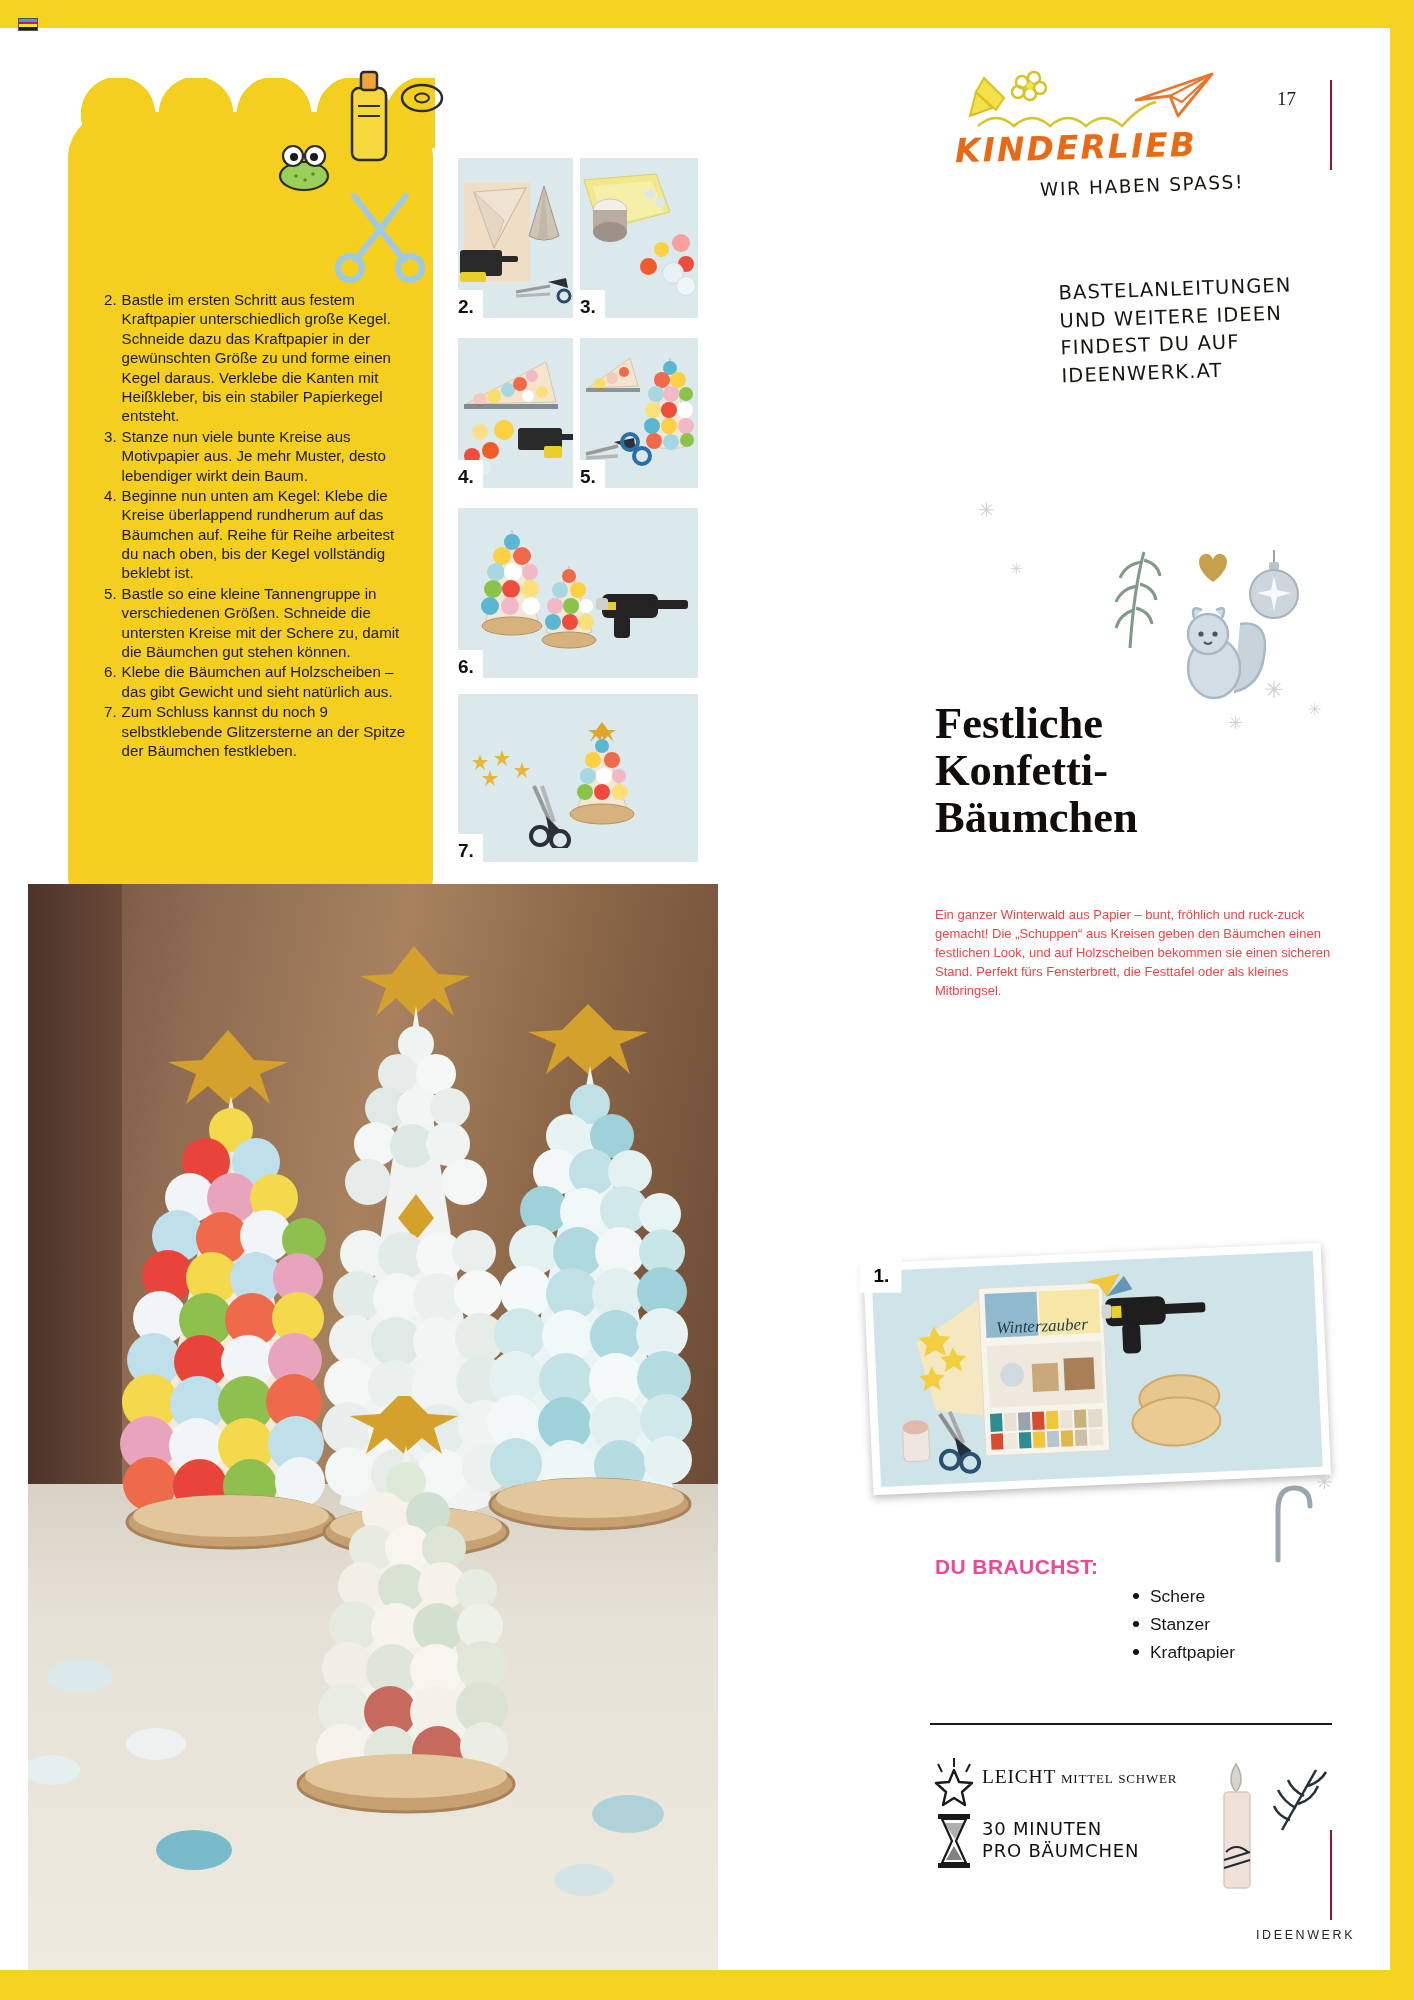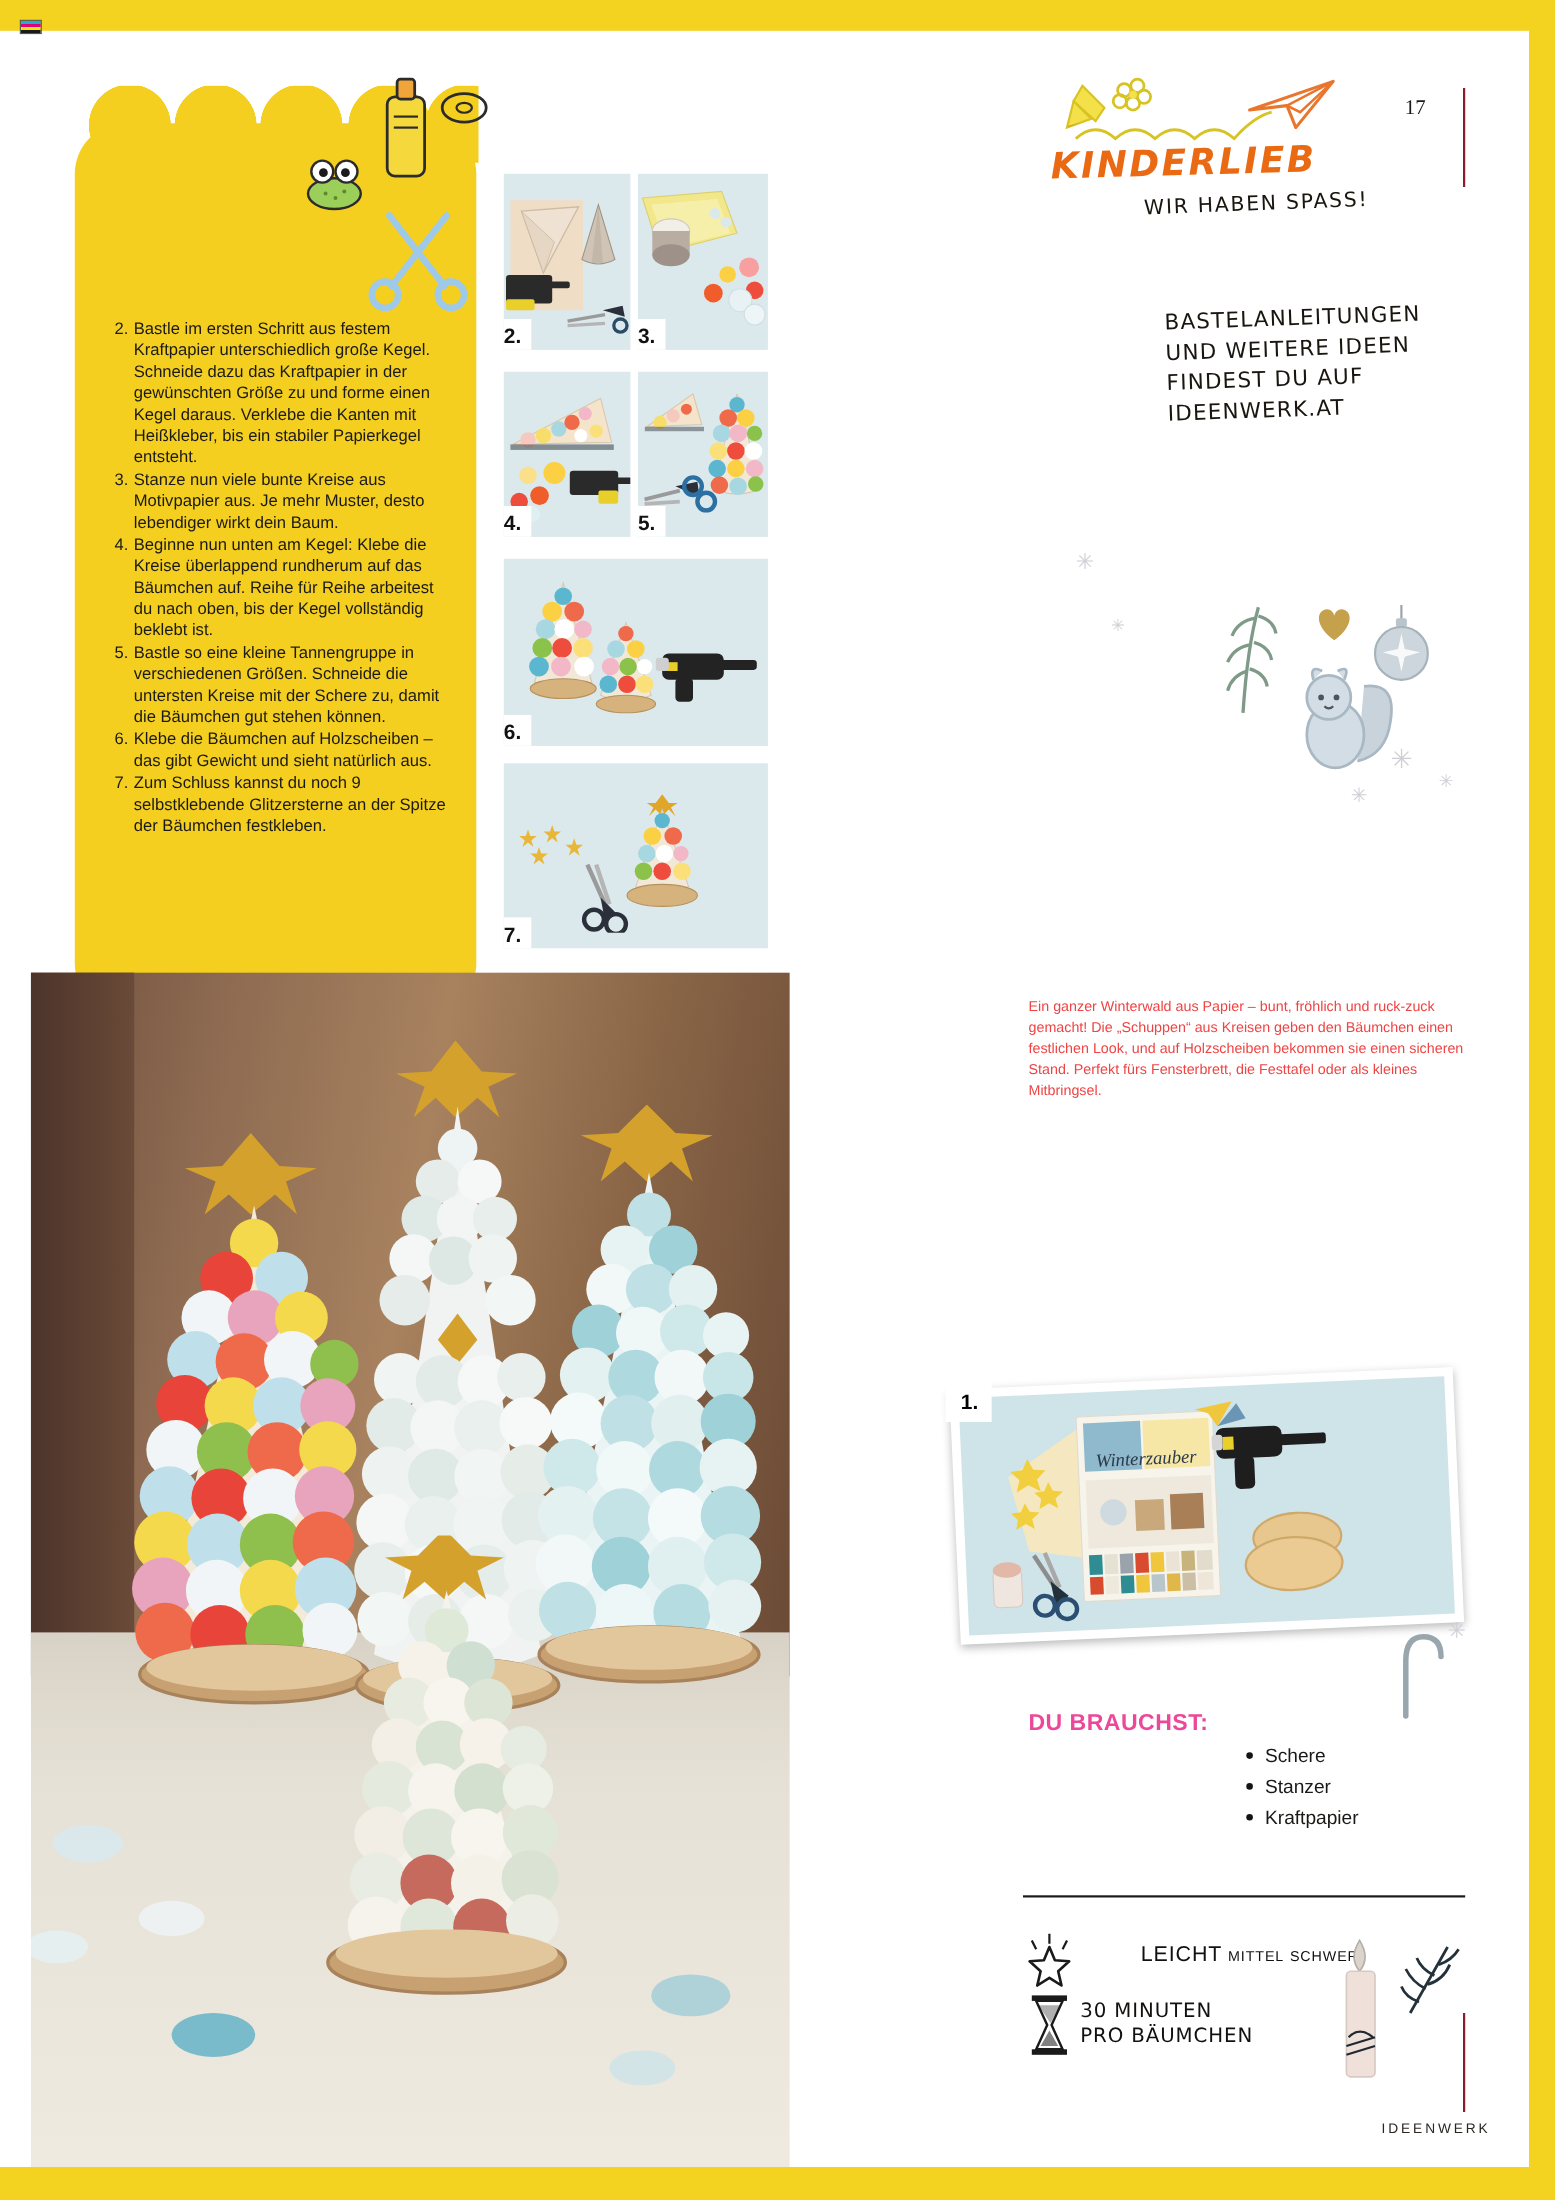--- a/index.html
+++ b/index.html
@@ -124,22 +124,22 @@
   .brauchst-h{position:absolute;left:935px;top:1555px;font-weight:700;font-size:21px;letter-spacing:.4px;color:#ec4899;}
   .mat{position:absolute;font-size:17.4px;color:#1b1917;line-height:1.62;}
   .mat li{list-style:none;position:relative;padding-left:20px;}
   .mat li::before{content:"";position:absolute;left:3px;top:11px;width:6px;height:6px;border-radius:50%;background:#161310;}
   .mat ul{margin:0;padding:0;}
   .mat-a{left:938px;top:1582px;}
   .mat-b{left:1130px;top:1582px;}
 
   .hr{position:absolute;left:930px;top:1723px;width:402px;height:2px;background:#1a1a1a;}
 
-  .diff{position:absolute;left:1037px;top:1766px;
-    font-family:Liberation Sans, sans-serif;letter-spacing:.8px;color:#131110;}
+  .diff{position:absolute;left:982px;top:1766px;
+    font-family:Liberation Serif, serif;letter-spacing:.8px;color:#131110;}
   .diff .lead{font-size:19.5px;}
   .diff .small{font-size:13px;}
   .time{position:absolute;left:982px;top:1818px;
     font-family:"DejaVu Sans", sans-serif;font-size:18px;line-height:1.22;letter-spacing:.8px;color:#131110;}
 
   .ideenwerk{position:absolute;left:1256px;top:1928px;font-size:12.5px;letter-spacing:2.6px;color:#2a2622;}
 
   
   .polaroid{position:absolute;left:868px;top:1253px;width:458px;height:232px;
     background:#fff;box-shadow:0 3px 9px rgba(0,0,0,.28);transform:rotate(-2.6deg);}
@@ -638,20 +638,25 @@
     <circle cx="47" cy="38" r="2.6" fill="#4a5560"></circle>
     <path d="M36 46 Q40 50 44 46" fill="none" stroke="#4a5560" stroke-width="2"></path>
   </svg>
 
   <span class="sparkle" style="left:978px;top:498px;">✳</span>
   <span class="sparkle" style="left:1010px;top:560px;font-size:15px;">✳</span>
   <span class="sparkle" style="left:1264px;top:676px;font-size:24px;">✳</span>
   <span class="sparkle" style="left:1308px;top:700px;font-size:16px;">✳</span>
   <span class="sparkle" style="left:1228px;top:712px;font-size:18px;">✳</span>
 
+  <div class="title">
+    <span>Festliche</span><br>
+    <span>Konfetti-</span><br>
+    <span>Bäumchen</span>
+  </div>
 
   <div class="lede">Ein ganzer Winterwald aus Papier – bunt, fröhlich und ruck-zuck gemacht! Die „Schuppen“ aus Kreisen geben den Bäumchen einen festlichen Look, und auf Holzscheiben bekommen sie einen sicheren Stand. Perfekt fürs Fensterbrett, die Festtafel oder als kleines Mitbringsel.</div>
 
   <div class="polaroid">
     <div class="polaroid-inner">
       <svg style="position:absolute;left:38px;top:14px;" width="230" height="190" viewBox="0 0 230 190">
         <path d="M4 60 L70 18 L120 34 L96 140 L20 128 Z" fill="#fbe9b8" opacity=".85"></path>
         <g fill="#f1cf3f">
           <path d="M22 44 l5 10 11 1 -8 8 3 11 -11 -6 -11 6 3 -11 -8 -8 11 -1z"></path>
           <path d="M40 66 l4 8 9 1 -7 6 2 9 -8 -5 -9 5 2 -9 -6 -6 9 -1z"></path>

